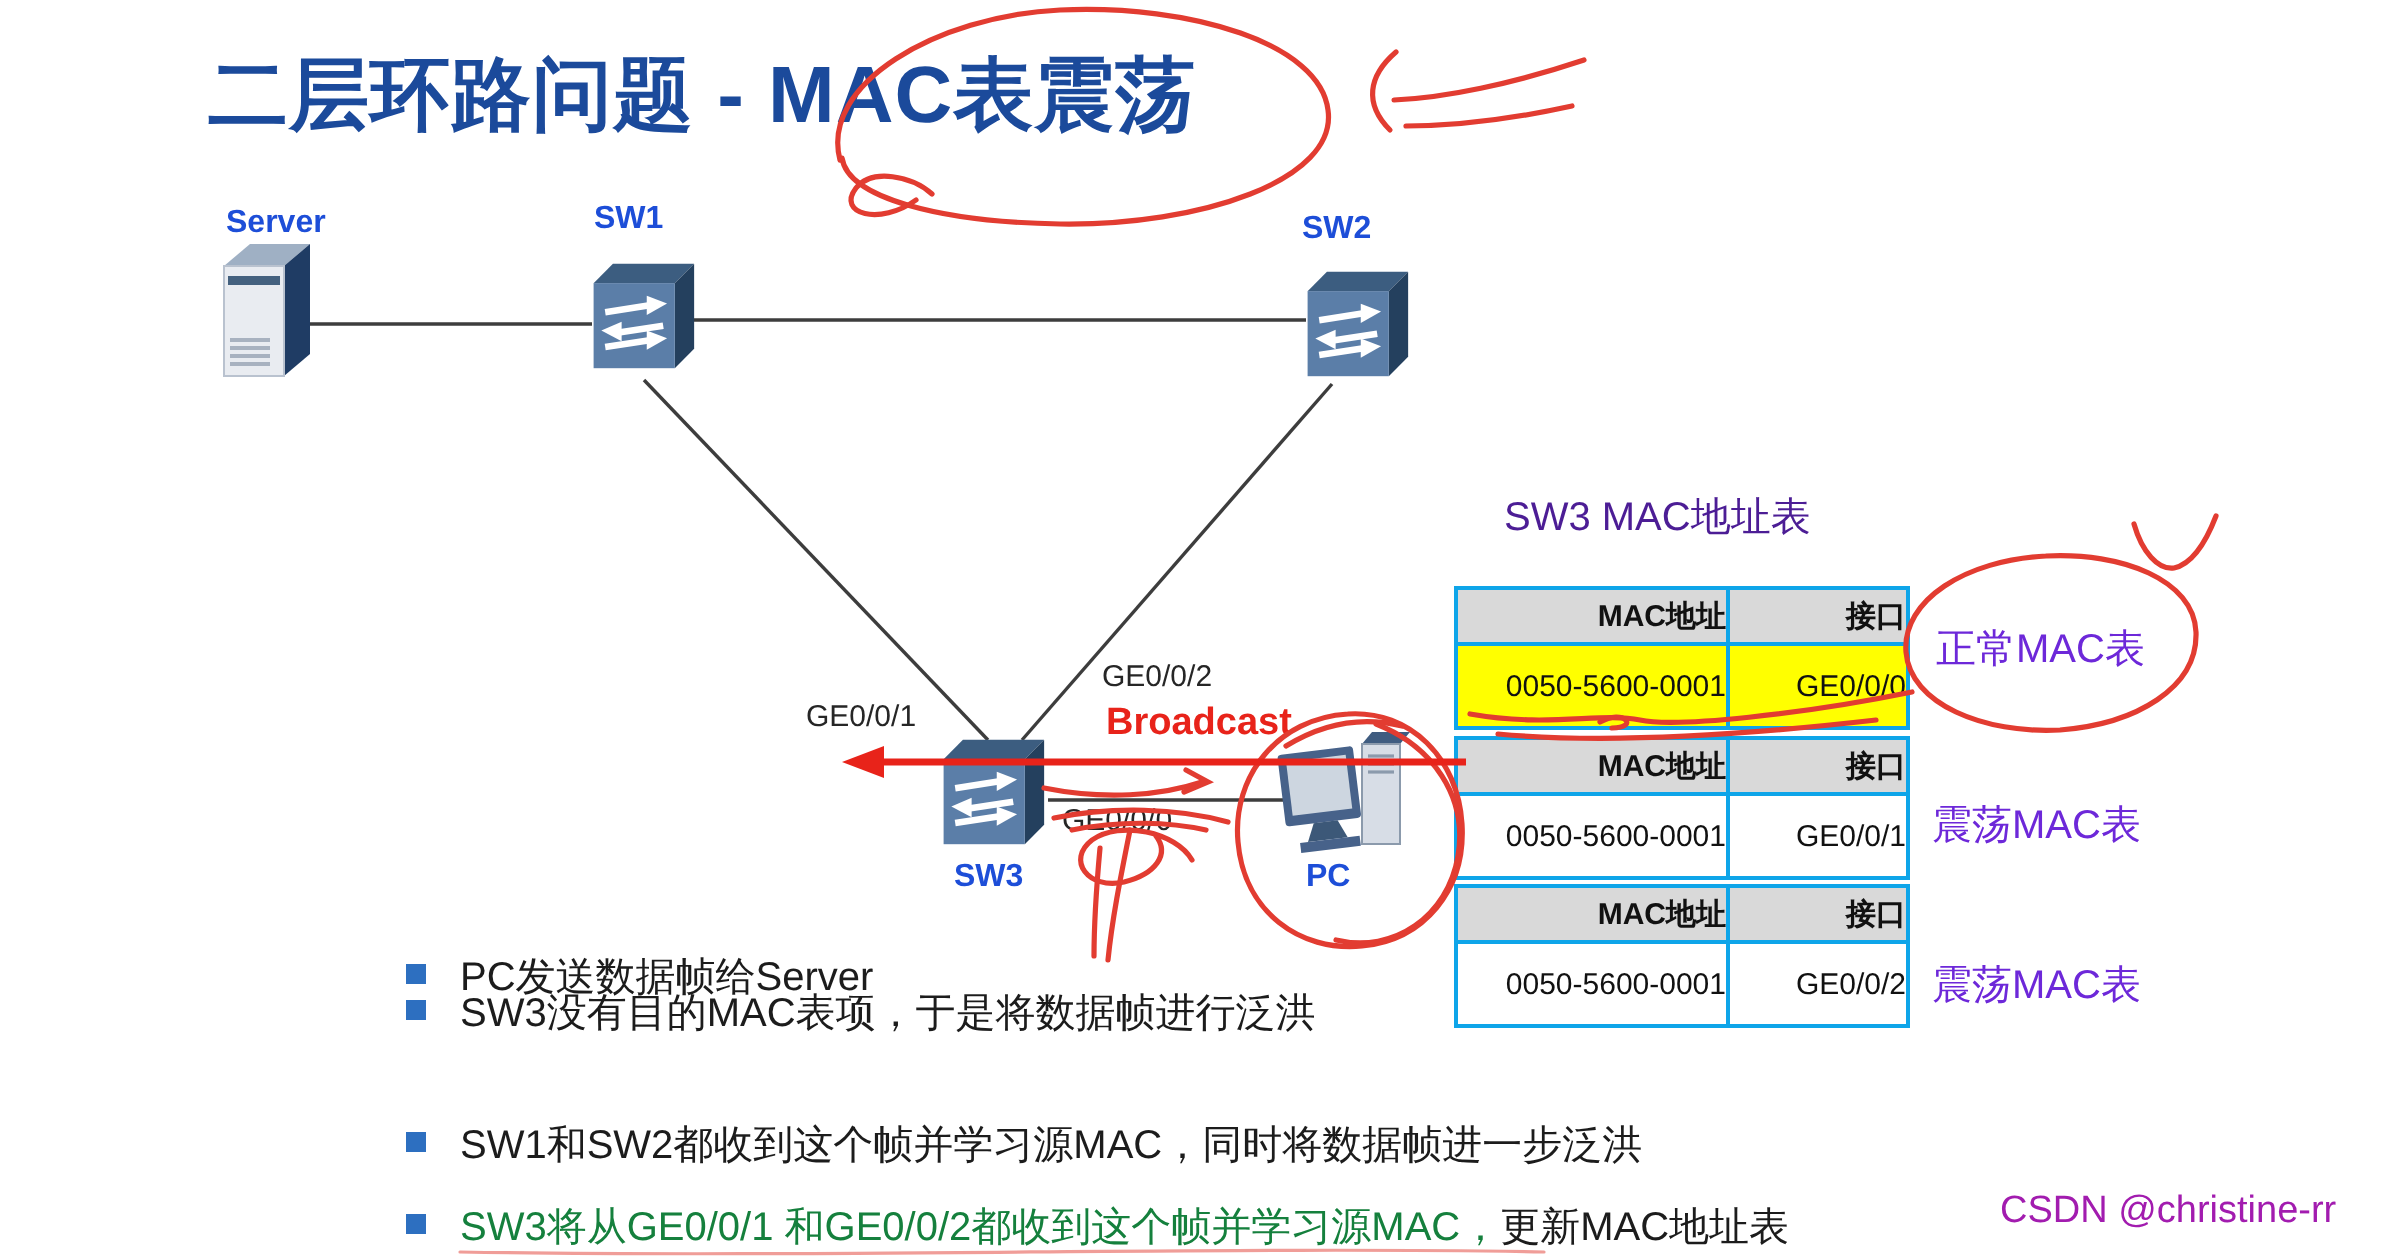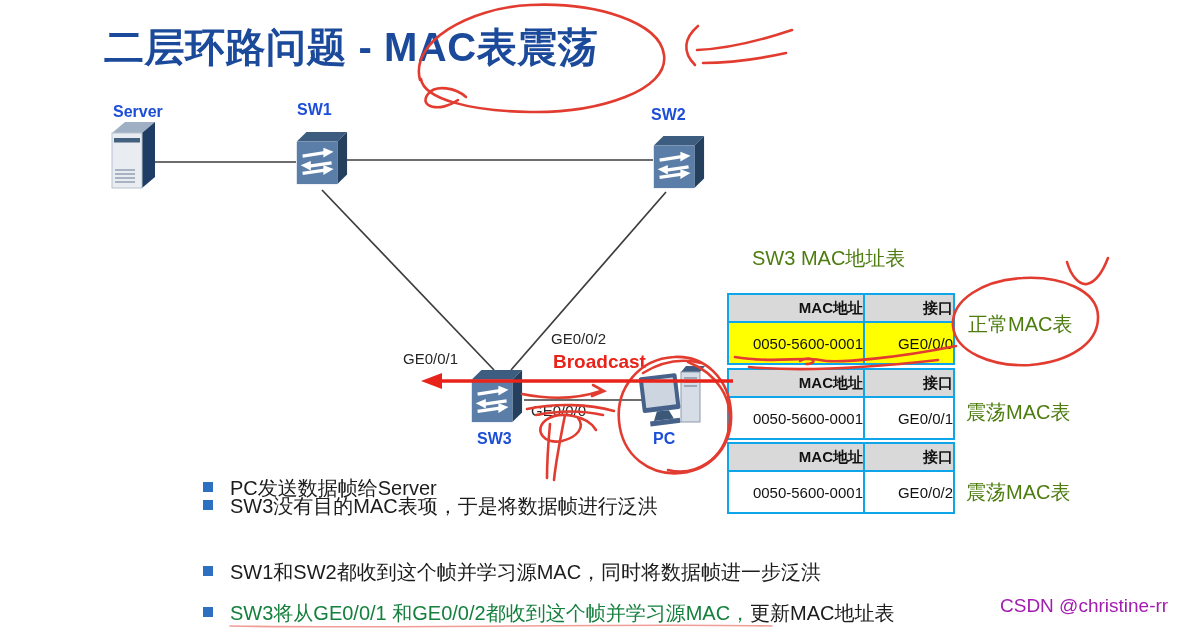--- a/index.html
+++ b/index.html
@@ -8,30 +8,30 @@
     overflow:hidden; font-family:"Liberation Sans","DejaVu Sans",sans-serif;
   }
   .abs { position:absolute; }
   .page-title {
     left:76px; top:20px; font-size:40px; font-weight:bold;
     color:#1b4a9b; white-space:nowrap; letter-spacing:0.5px;margin-left:28px;
   }
   .dev-label { font-size:16px; font-weight:bold; color:#1d4ed8; white-space:nowrap; }
   .port-label { font-size:15px; color:#262626; white-space:nowrap; }
   .broadcast-label { font-size:19px; font-weight:bold; color:#e8231a; white-space:nowrap; }
-  .mac-title { font-size:20px; color:#4d7c0f; white-space:nowrap; }
+  .mac-title { font-size:20px; color:#4c1d95; white-space:nowrap; }
   .mac-table { border-collapse:collapse; table-layout:fixed; background:#fff; }
   .mac-table th, .mac-table td {
     border:2px solid #0ea5e9; text-align:right; padding:0;
     font-size:15px; color:#111; overflow:hidden;
   }
   .mac-table th { background:#d9d9d9; height:26px; font-weight:bold; }
   .mac-table td { height:40px; background:#ffffff; }
   .mac-table.highlight td { background:#ffff00; }
-  .red-note { font-size:20px; color:#4d7c0f; white-space:nowrap; }
+  .red-note { font-size:20px; color:#6d28d9; white-space:nowrap; }
   .bullet-row { display:flex; align-items:flex-start; white-space:nowrap; }
   .bullet-sq {
     width:10px; height:10px; background:#2d6fc0; margin:7px 17px 0 0; flex:none;
   }
   .bullet-text { font-size:20px; color:#1c1c1c; }
   .red-frag { color:#15803d; }
   .watermark { font-size:19px; color:#a21caf; white-space:nowrap; }
   svg { display:block; }
   .overlay { pointer-events:none; }
 </style>

